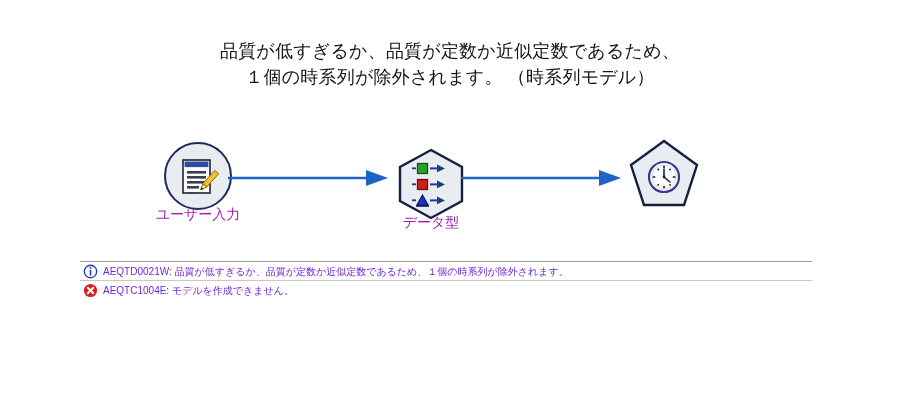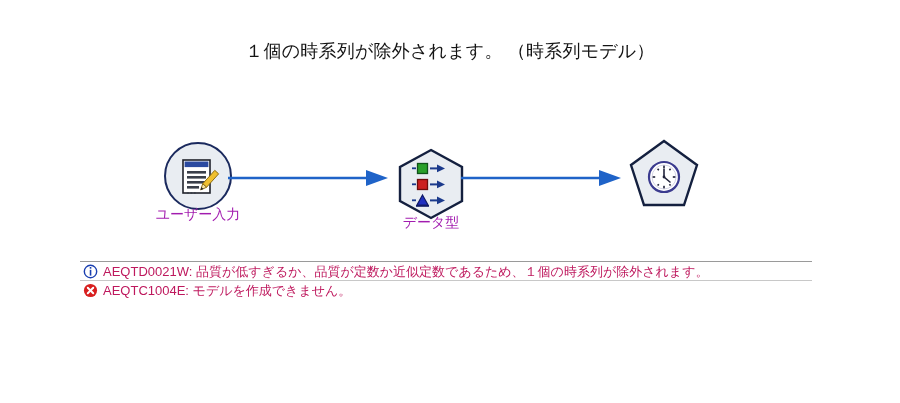--- a/index.html
+++ b/index.html
@@ -103,30 +103,31 @@
   }
   .log-row:last-child { border-bottom: none; }
   .log-icon {
     flex: 0 0 auto;
     width: 15px;
     height: 15px;
     margin-right: 5px;
     display: block;
   }
   .log-text {
-    font-size: 13px;
-    color: #be185d;
+    font-size: 10px;
+    color: #6d28d9;
     white-space: nowrap;
     line-height: 17px;
   }
 </style>
 </head>
 <body>
 
 <div id="title-block">
+  <div class="title-line">品質が低すぎるか、品質が定数か近似定数であるため、</div>
   <div class="title-line">１個の時系列が除外されます。 （時系列モデル）</div>
 </div>
 
 <div id="diagram">
 
   <div class="node" id="node-user-input">
     <svg class="shape" viewBox="0 0 92 92">
       <circle cx="46" cy="44" r="33" fill="#e9edf2" stroke="#1b2a5e" stroke-width="2"></circle>
     </svg>
     <svg class="glyph" viewBox="0 0 92 92">

